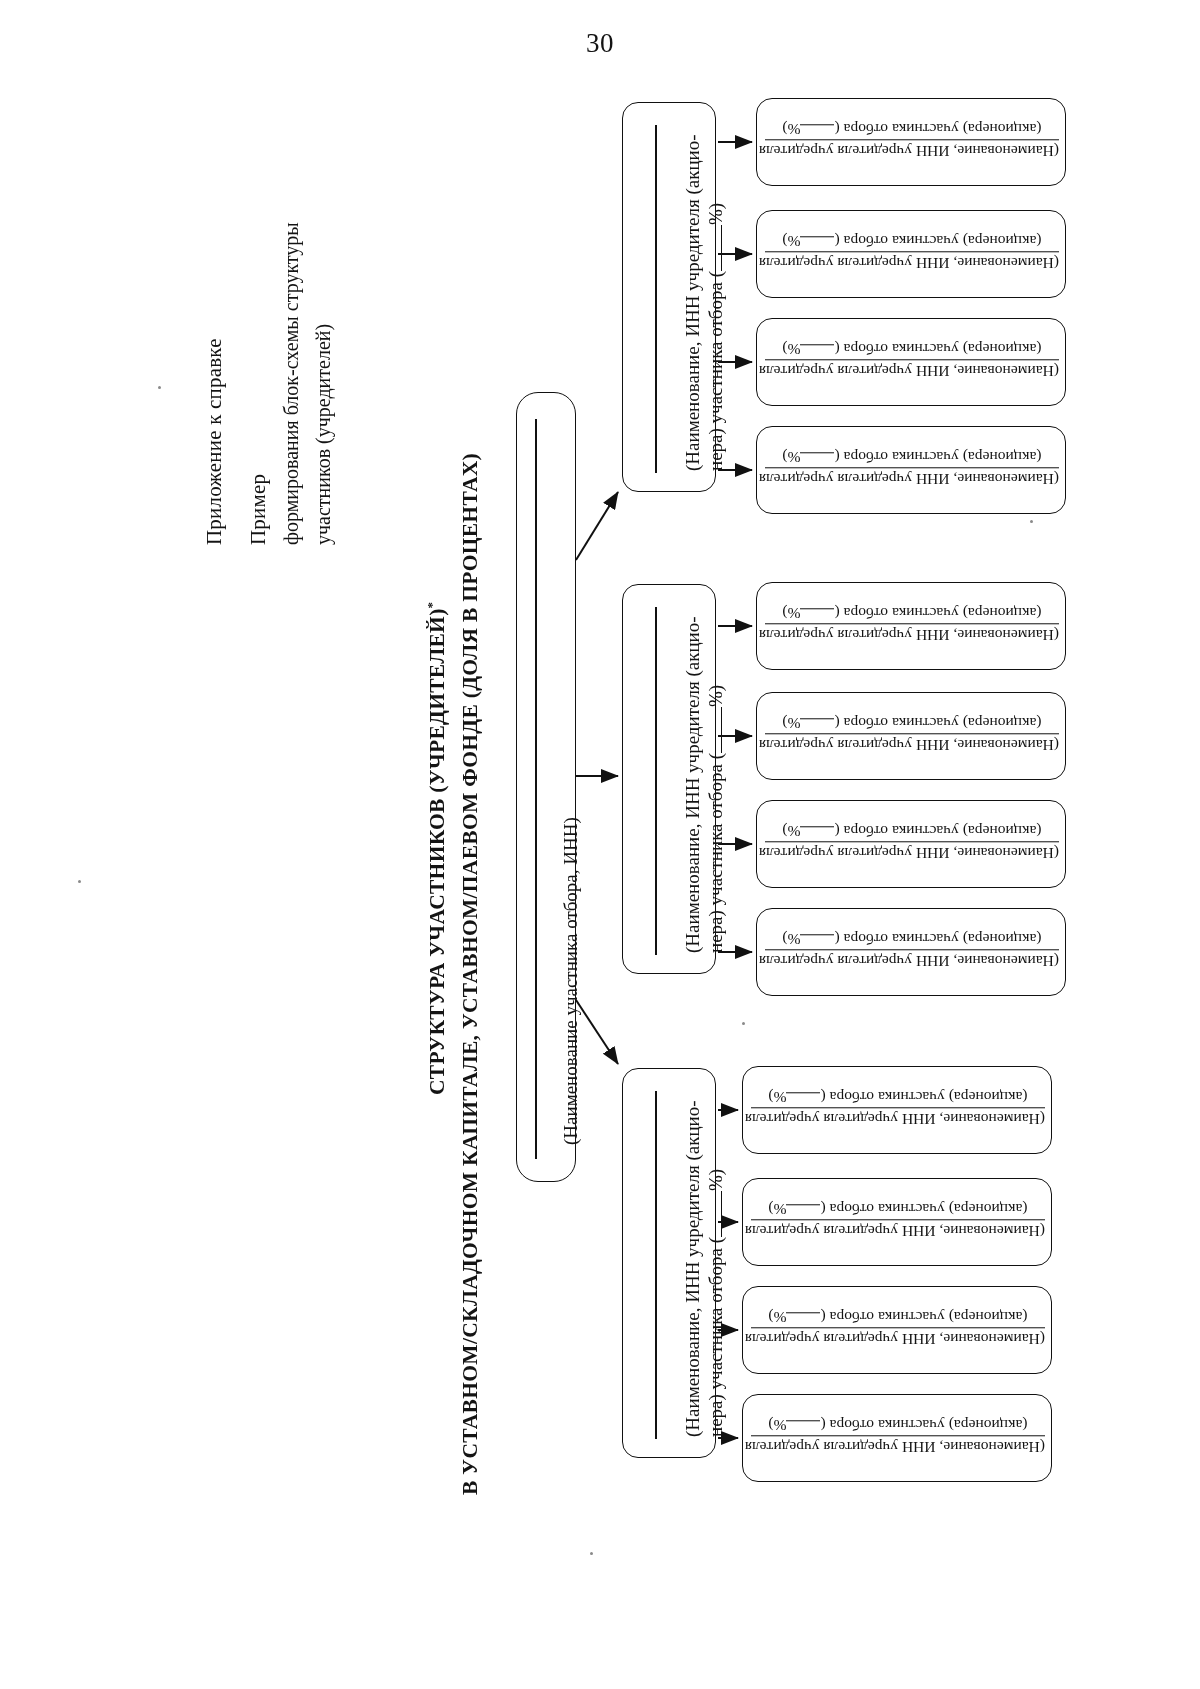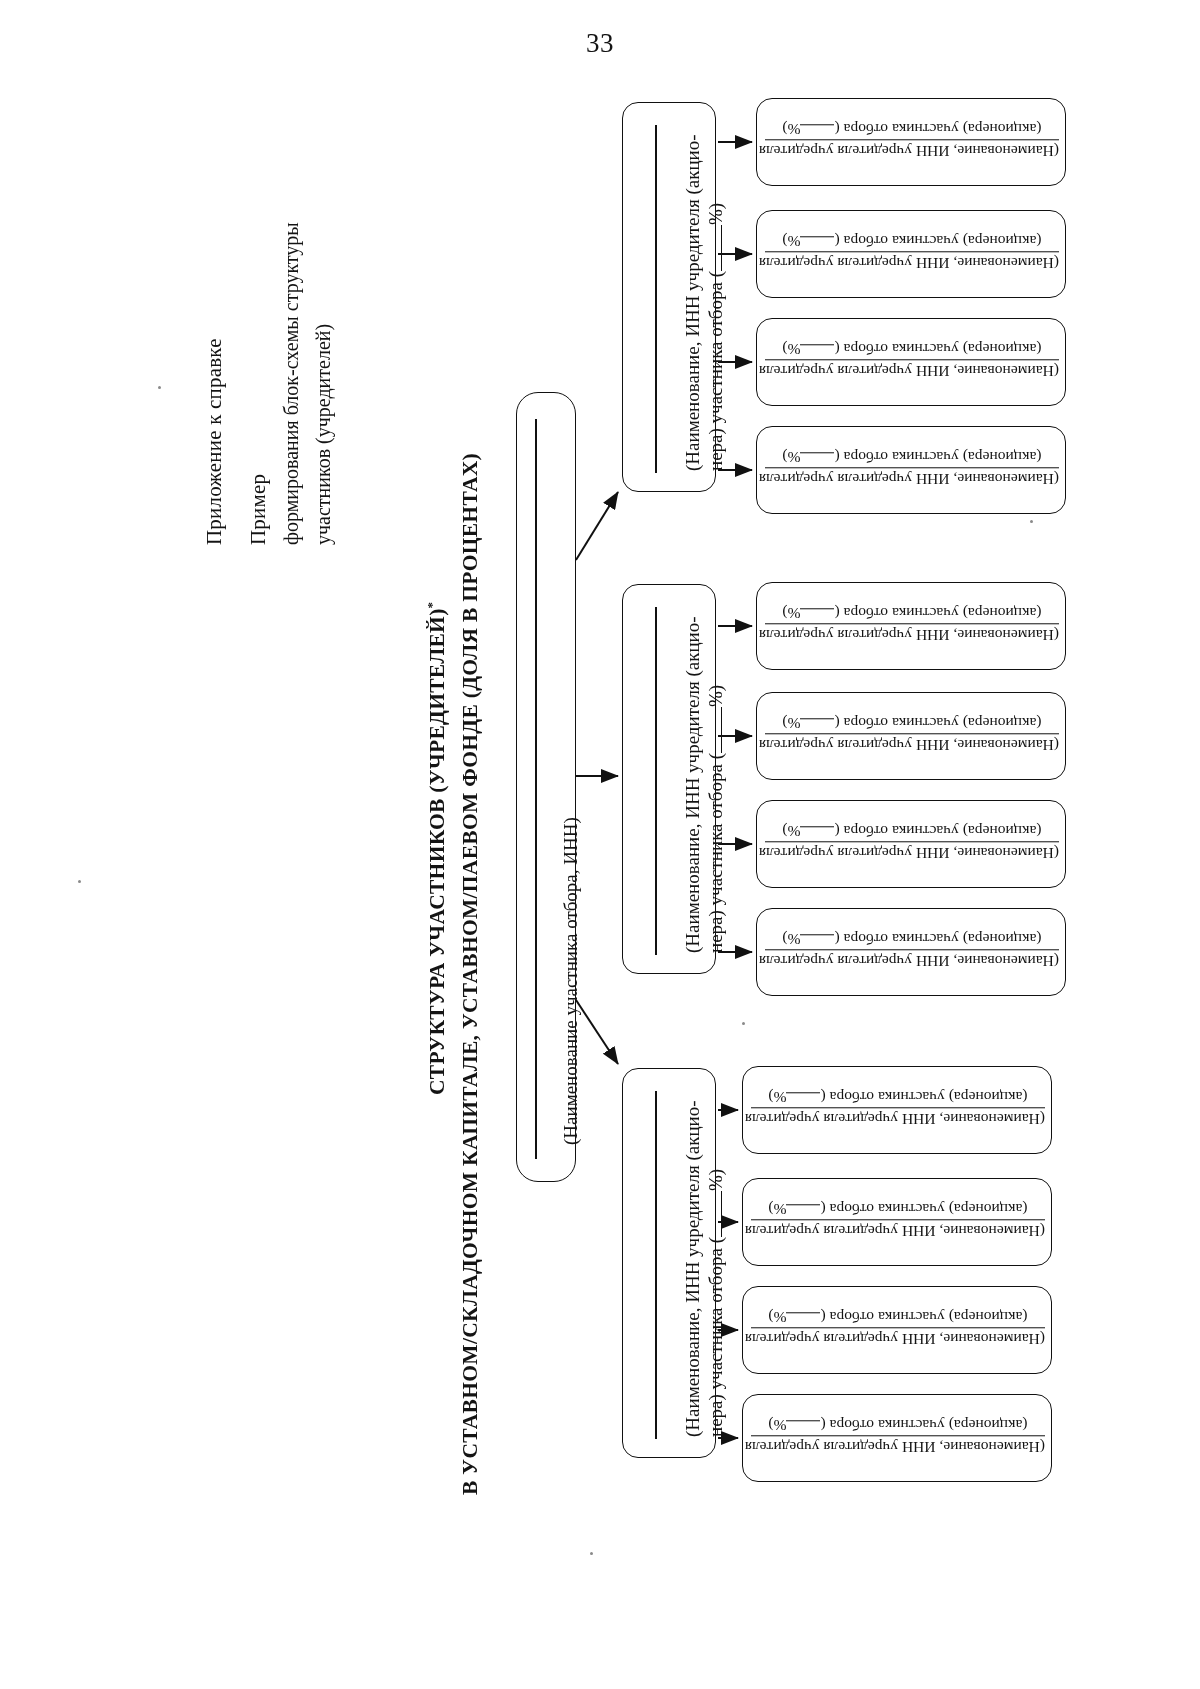--- a/index.html
+++ b/index.html
@@ -37,21 +37,21 @@
 
   
   .rootrule{position:absolute;background:#111;}
   svg.arrows{position:absolute;left:0;top:0;width:1200px;height:1689px;overflow:visible;}
   svg.arrows line,svg.arrows path{stroke:#111;stroke-width:2;fill:none;}
   .speck{position:absolute;background:#8a8a8a;border-radius:50%;}
 </style>
 </head>
 <body>
 
-<div class="page-number">33</div>
+<div class="page-number">30</div>
 
 <div class="rot hdr-line" style="left:202px; top:545px;">Приложение к справке</div>
 
 <div class="rot hdr-line" style="left:246px; top:545px;">Пример</div>
 
 <div class="rot hdr-small" style="left:280px; top:545px;">формирования блок-схемы структуры</div>
 
 <div class="rot hdr-small" style="left:312px; top:545px;">участников (учредителей)</div>
 
 <div class="rot hdr-title" style="left:424px; top:1095px;">

